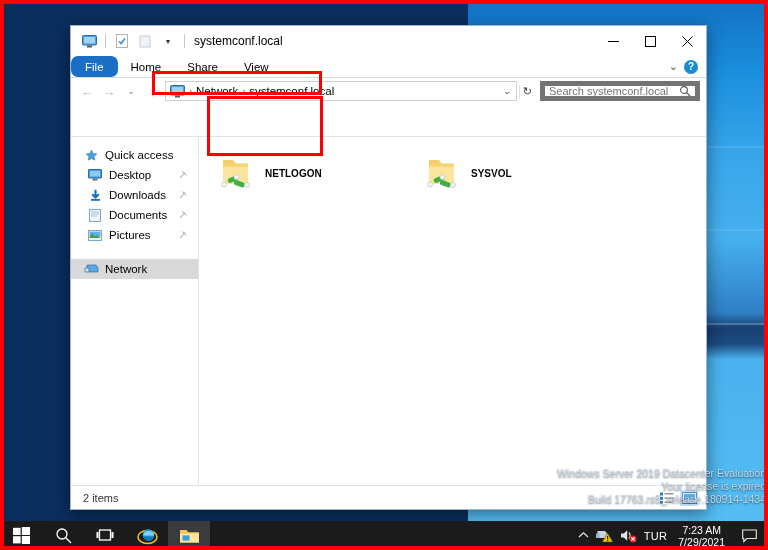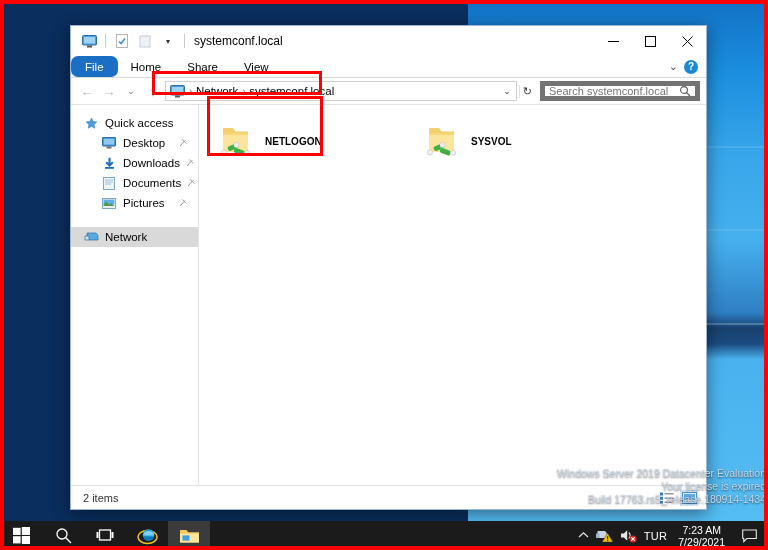--- a/index.html
+++ b/index.html
@@ -128,31 +128,32 @@
   }
   .searchbox input {
     border: 0; outline: 0; font-size: 11px; color: #6d6d6d;
     width: 100%; font-family: "Liberation Sans", sans-serif; background: transparent;
   }
 
   
   .body {
     flex: 1; display: flex; min-height: 0;
     border-top: 1px solid #e3e3e3;
+    margin-top: 32px;
   }
   .sidebar {
     width: 128px; flex: 0 0 128px;
     background: #fff; border-right: 1px solid #e3e3e3;
     padding-top: 8px; font-size: 11.5px; overflow: hidden;
   }
   .snode {
     height: 20px; display: flex; align-items: center;
     padding-left: 12px; gap: 6px; color: #000; white-space: nowrap;
   }
-  .snode.child { padding-left: 30px; }
+  .snode.child { padding-left: 16px; }
   .snode.sel { background: #d9d9d9; }
   .snode .pin { margin-left: auto; margin-right: 10px; color: #9a9a9a; font-size: 10px; }
   .sico { width: 16px; height: 16px; display: flex; align-items: center; justify-content: center; flex: 0 0 16px; }
   .sgap { height: 7px; }
 
   .content { flex: 1; background: #fff; position: relative; overflow: hidden; }
   .grid { display: flex; flex-wrap: wrap; padding: 8px 0 0 10px; }
   .tile {
     width: 206px; height: 56px;
     display: flex; align-items: center; gap: 10px;

